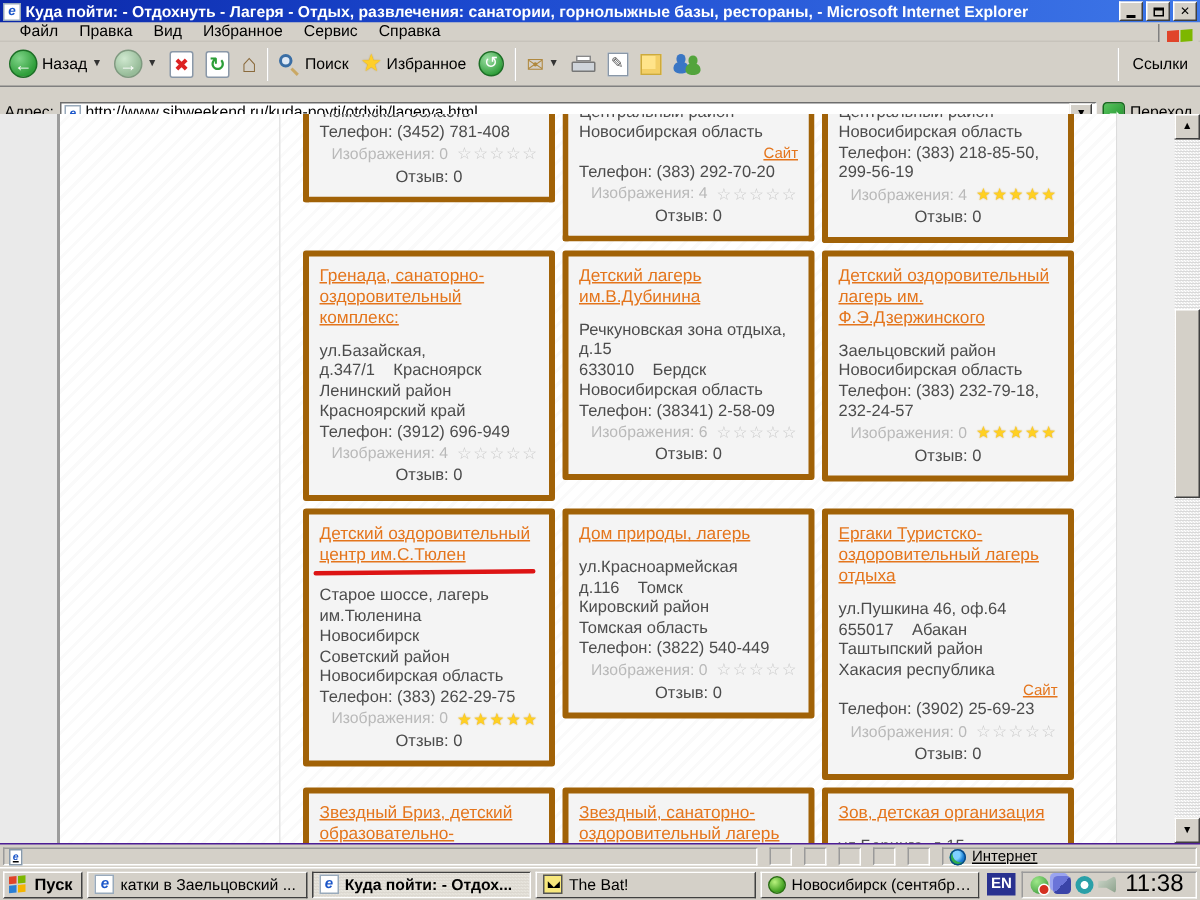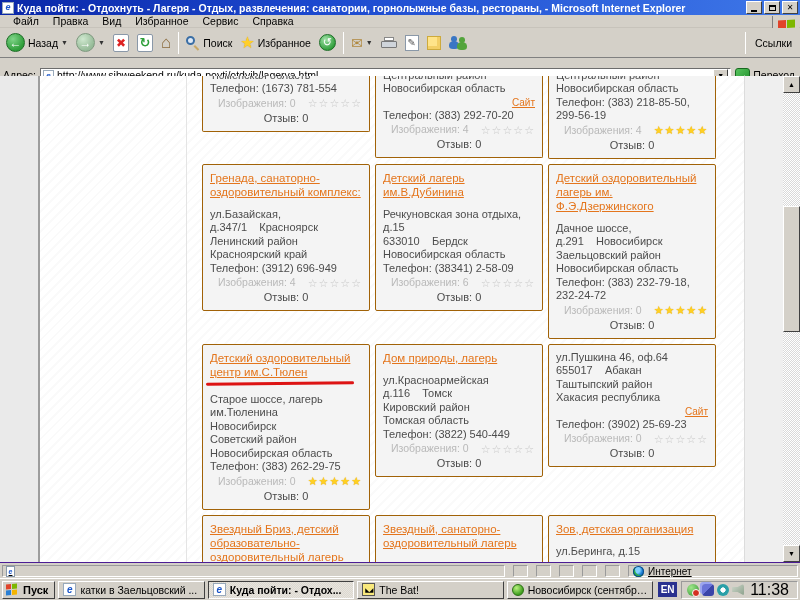--- a/index.html
+++ b/index.html
@@ -94,21 +94,21 @@
   .content{position:absolute;left:0;top:76px;width:800px;height:486px;background:#fff;overflow:hidden;}
   .content::before{content:"";position:absolute;inset:0;
     background:repeating-linear-gradient(-45deg,rgba(0,0,0,0.018) 0 2px,transparent 2px 7px);pointer-events:none;}
   .lstrip{position:absolute;left:0;top:0;width:40px;height:486px;background:#eaeaea;border-right:2px solid #9d9d9d;}
   .faintline{position:absolute;left:186px;top:0;width:1px;height:486px;background:#e4e4e4;}
   .rline{position:absolute;left:744px;top:0;width:1px;height:486px;background:#dcdcdc;}
   .rstrip{position:absolute;left:745px;top:0;width:38px;height:486px;background:#efefef;}
 
   .grid{position:absolute;left:202px;top:-2px;width:516px;}
   .grow{display:flex;align-items:flex-start;gap:5px;margin-bottom:5px;}
-  .card{width:168px;background:#f4f4f4;border:1px solid #a16207;border-radius:2px;
+  .card{width:168px;background:#f4f4f4;border:4px solid #a16207;border-radius:2px;
     padding:6px 7px;font-size:11px;color:#4c4c4c;line-height:13px;}
   .card.cut{padding-top:0;border-top:none;border-radius:0 0 2px 2px;}
   .cutline{height:8px;overflow:hidden;display:flex;align-items:flex-end;color:#4c4c4c;}
   .ctitle{display:block;color:#e4751c;text-decoration:underline;font-size:11.5px;
     line-height:14px;margin-bottom:9px;}
   .redline{height:3px;background:#dd1414;border-radius:2px;width:148px;margin:-6px 0 8px -4px;
     transform:rotate(-0.5deg);}
   .cline{line-height:13.5px;}
   .siterow{text-align:right;}
   .sitelink{color:#e4751c;text-decoration:underline;font-size:10px;}
@@ -295,21 +295,21 @@
     <div class="lstrip"></div>
     <div class="faintline"></div>
     <div class="rline"></div>
     <div class="rstrip"></div>
     <div class="grid" id="grid">
         <div class="grow">
           <div class="card cut">
             <div class="cutline">
               <span>Тюменская область</span>
             </div>
-            <div class="cline">Телефон: (1673) 781-554</div>
+            <div class="cline">Телефон: (3452) 781-408</div>
             <div class="imgrow">
               <span class="imglabel">Изображения: 0</span>
               <span class="stars"><span class="st-e">☆</span><span class="st-e">☆</span><span class="st-e">☆</span><span class="st-e">☆</span><span class="st-e">☆</span></span>
             </div>
             <div class="review">Отзыв: 0</div>
           </div>
           <div class="card cut">
             <div class="cutline">
               <span>Центральный район</span>
             </div>
@@ -355,24 +355,23 @@
             <div class="cline">Новосибирская область</div>
             <div class="cline">Телефон: (38341) 2-58-09</div>
             <div class="imgrow">
               <span class="imglabel">Изображения: 6</span>
               <span class="stars"><span class="st-e">☆</span><span class="st-e">☆</span><span class="st-e">☆</span><span class="st-e">☆</span><span class="st-e">☆</span></span>
             </div>
             <div class="review">Отзыв: 0</div>
           </div>
           <div class="card">
             <a class="ctitle" href="#">Детский оздоровительный лагерь им. Ф.Э.Дзержинского</a>
-            <div class="cline">Дачное шоссе, д.291&nbsp;&nbsp;&nbsp;&nbsp;Новосибирск</div>
             <div class="cline">Заельцовский район</div>
             <div class="cline">Новосибирская область</div>
-            <div class="cline">Телефон: (383) 232-79-18, 232-24-72</div>
+            <div class="cline">Телефон: (383) 232-79-18, 232-24-57</div>
             <div class="imgrow">
               <span class="imglabel">Изображения: 0</span>
               <span class="stars"><span class="st-f">★</span><span class="st-f">★</span><span class="st-f">★</span><span class="st-f">★</span><span class="st-f">★</span></span>
             </div>
             <div class="review">Отзыв: 0</div>
           </div>
         </div>
         <div class="grow">
           <div class="card">
             <a class="ctitle" href="#">Детский оздоровительный центр им.С.Тюлен</a>
@@ -394,20 +393,21 @@
             <div class="cline">Кировский район</div>
             <div class="cline">Томская область</div>
             <div class="cline">Телефон: (3822) 540-449</div>
             <div class="imgrow">
               <span class="imglabel">Изображения: 0</span>
               <span class="stars"><span class="st-e">☆</span><span class="st-e">☆</span><span class="st-e">☆</span><span class="st-e">☆</span><span class="st-e">☆</span></span>
             </div>
             <div class="review">Отзыв: 0</div>
           </div>
           <div class="card">
+            <a class="ctitle" href="#">Ергаки Туристско-оздоровительный лагерь отдыха</a>
             <div class="cline">ул.Пушкина 46, оф.64</div>
             <div class="cline">655017&nbsp;&nbsp;&nbsp;&nbsp;Абакан</div>
             <div class="cline">Таштыпский район</div>
             <div class="cline">Хакасия республика</div>
             <div class="siterow"><a class="sitelink" href="#">Сайт</a></div>
             <div class="cline">Телефон: (3902) 25-69-23</div>
             <div class="imgrow">
               <span class="imglabel">Изображения: 0</span>
               <span class="stars"><span class="st-e">☆</span><span class="st-e">☆</span><span class="st-e">☆</span><span class="st-e">☆</span><span class="st-e">☆</span></span>
             </div>

